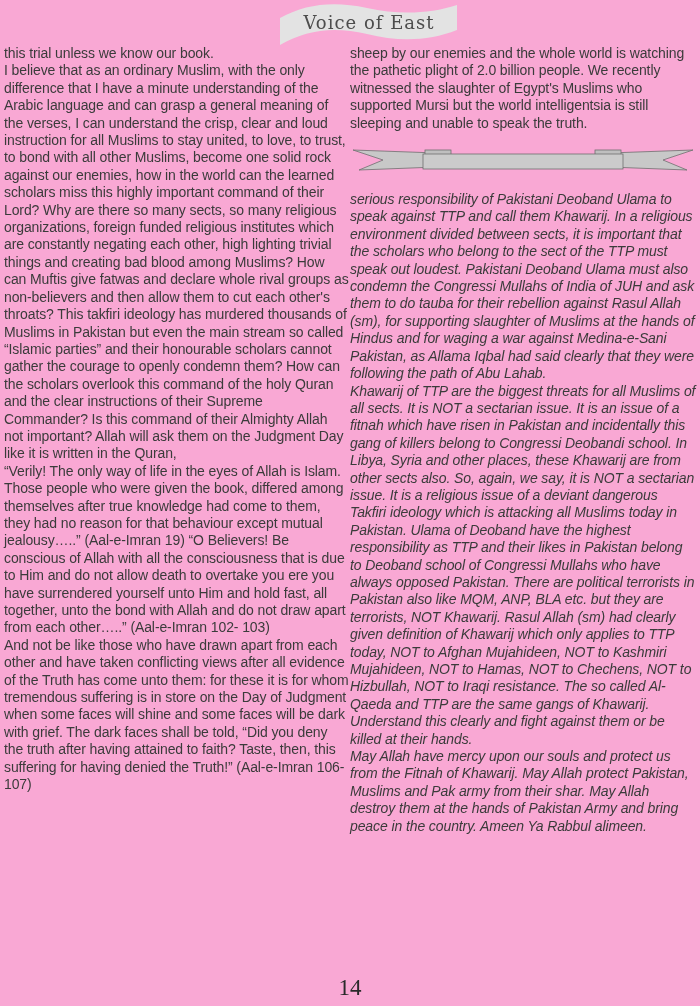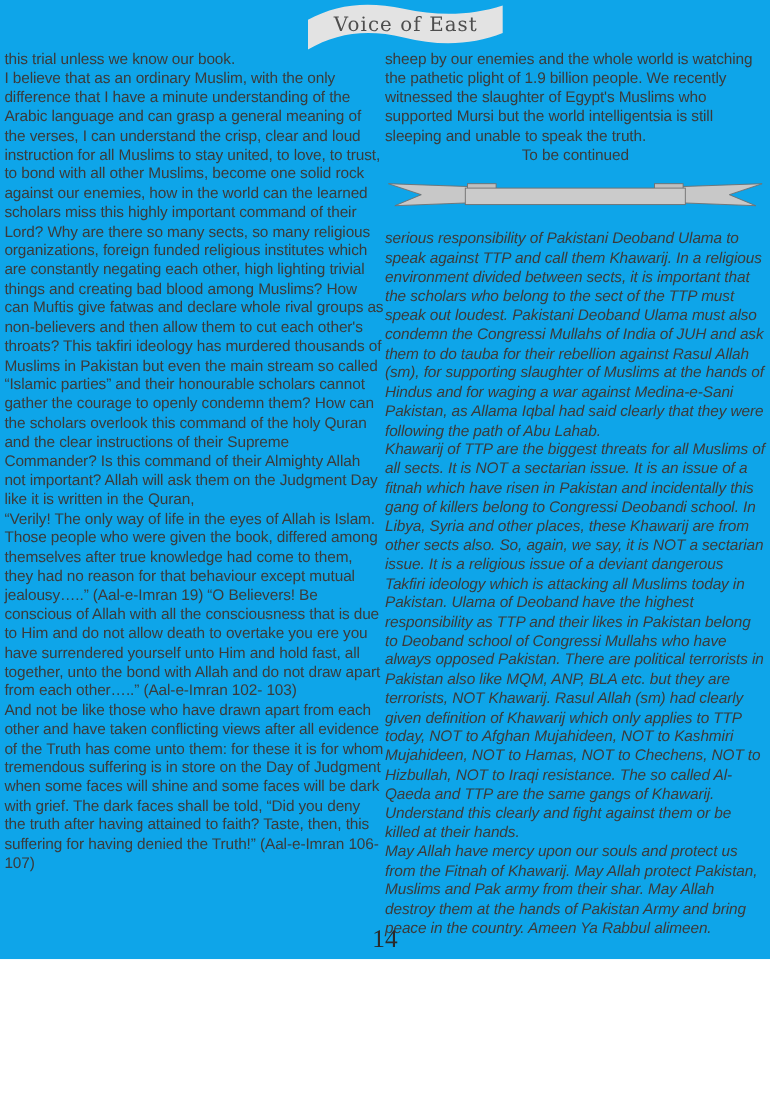--- a/index.html
+++ b/index.html
@@ -1,20 +1,20 @@
 <!DOCTYPE html>
 <html><head>
 <meta charset="utf-8">
 <style>
   html, body { margin: 0; padding: 0; background: #ffffff; }
   .page {
     position: relative;
     width: 700px;
-    height: 872px;
-    background: #0ea5e9;
+    height: 1006px;
+    background: #f9a8d4;
     font-family: "Liberation Sans", sans-serif;
     color: #3b3b3b;
     overflow: hidden;
   }
   
   .banner {
     position: absolute;
     top: 1px;
     left: 278px;
     width: 182px;
@@ -91,22 +91,21 @@
   <div class="columns">
 
     <div class="col">
       <p>this trial unless we know our book.</p>
       <p>I believe that as an ordinary Muslim, with the only difference that I have a minute understanding of the Arabic language and can grasp a general meaning of the verses, I can understand the crisp, clear and loud instruction for all Muslims to stay united, to love, to trust, to bond with all other Muslims, become one solid rock against our enemies, how in the world can the learned scholars miss this highly important command of their Lord? Why are there so many sects, so many religious organizations, foreign funded religious institutes which are constantly negating each other, high lighting trivial things and creating bad blood among Muslims? How can Muftis give fatwas and declare whole rival groups as non-believers and then allow them to cut each other's throats? This takfiri ideology has murdered thousands of Muslims in Pakistan but even the main stream so called “Islamic parties” and their honourable scholars cannot gather the courage to openly condemn them? How can the scholars overlook this command of the holy Quran and the clear instructions of their Supreme Commander? Is this command of their Almighty Allah not important? Allah will ask them on the Judgment Day like it is written in the Quran,</p>
       <p>“Verily! The only way of life in the eyes of Allah is Islam. Those people who were given the book, differed among themselves after true knowledge had come to them, they had no reason for that behaviour except mutual jealousy…..” (Aal-e-Imran 19) “O Believers! Be conscious of Allah with all the consciousness that is due to Him and do not allow death to overtake you ere you have surrendered yourself unto Him and hold fast, all together, unto the bond with Allah and do not draw apart from each other…..” (Aal-e-Imran 102- 103)</p>
       <p>And not be like those who have drawn apart from each other and have taken conflicting views after all evidence of the Truth has come unto them: for these it is for whom tremendous suffering is in store on the Day of Judgment when some faces will shine and some faces will be dark with grief. The dark faces shall be told, “Did you deny the truth after having attained to faith? Taste, then, this suffering for having denied the Truth!” (Aal-e-Imran 106-107)</p>
     </div>
 
     <div class="col">
-      <p>sheep by our enemies and the whole world is watching the pathetic plight of 1.9 billion people. We recently witnessed the slaughter of Egypt's Muslims who supported Mursi but the world intelligentsia is still sleeping and unable to speak the truth.</p>
-      <p class="centered-line">To be continued</p>
+      <p>sheep by our enemies and the whole world is watching the pathetic plight of 2.0 billion people. We recently witnessed the slaughter of Egypt's Muslims who supported Mursi but the world intelligentsia is still sleeping and unable to speak the truth.</p>
 
       <div class="divider">
         <svg viewBox="0 0 340 28" aria-hidden="true">
 
           <polygon points="84,7 0,4 30,14 6,24 84,21" fill="#c8c8c8" stroke="#6e6e6e" stroke-width="0.8"></polygon>
 
           <polygon points="256,7 340,4 310,14 334,24 256,21" fill="#c8c8c8" stroke="#6e6e6e" stroke-width="0.8"></polygon>
 
           <rect x="72" y="4" width="26" height="9" fill="#bfbfbf" stroke="#6e6e6e" stroke-width="0.8"></rect>
           <rect x="242" y="4" width="26" height="9" fill="#bfbfbf" stroke="#6e6e6e" stroke-width="0.8"></rect>

